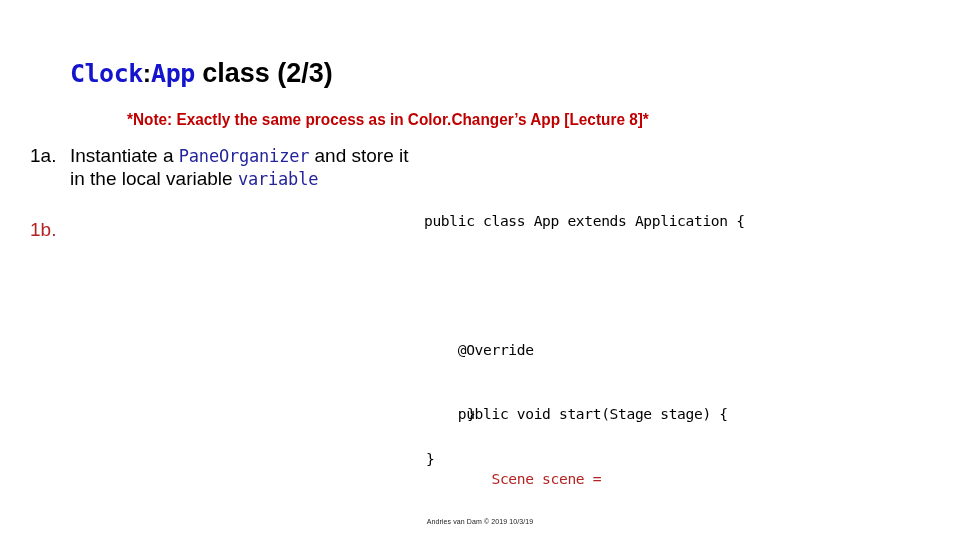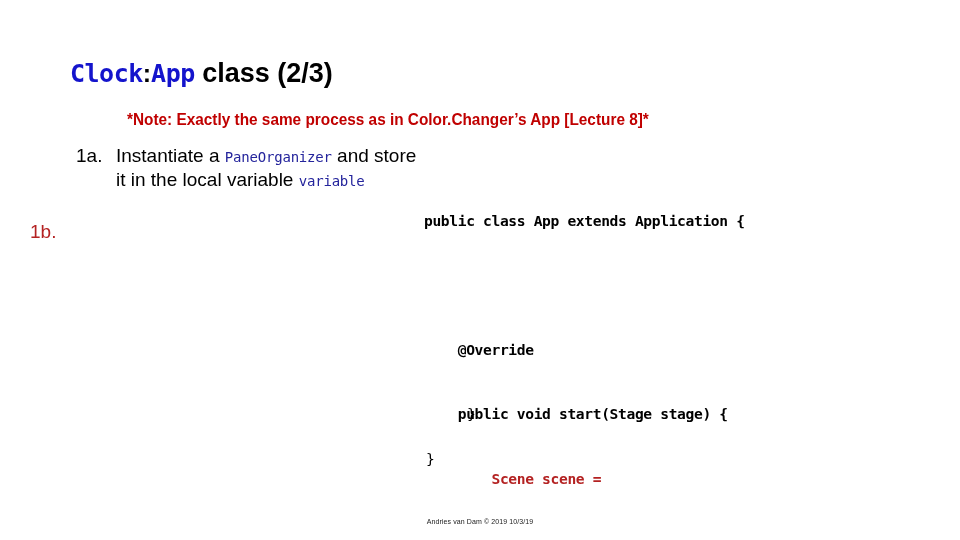--- a/index.html
+++ b/index.html
@@ -81,43 +81,43 @@
   .bullet .marker {
     position: absolute;
     left: 0px;
     top: 0px;
     font-size: 19px;
     font-family: "Liberation Sans", sans-serif;
   }
   .bullet .body {
     display: block;
   }
-  .bullet-1a { color: #000000; margin-left: 46px; }
+  .bullet-1a { color: #000000; }
   .bullet-1b { color: #B42222; margin-top: 29px; }
   .bullet-1b .marker { color: #B42222; }
   .mono {
     font-family: "DejaVu Sans Mono", monospace;
     color: #24249C;
-    font-size: 14px;
+    font-size: 17px;
     letter-spacing: -0.2px;
   }
 
   
   .code-block {
     position: absolute;
     left: 424px;
     top: 167px;
     font-family: "DejaVu Sans Mono", monospace;
     font-size: 14.6px;
     line-height: 21.5px;
     color: #000000;
     white-space: pre;
     letter-spacing: -0.35px;
   }
-  .code-line { display: block; white-space: pre; font-weight: bold; }
+  .code-line { display: block; white-space: pre; }
   .code-line.blank { height: 21px; }
   .code-line.red { color: #B42222; }
 
   .brace-1 {
     position: absolute;
     left: 467px;
     top: 405px;
     font-family: "DejaVu Sans Mono", monospace;
     font-size: 14.6px;
     color: #000000;

